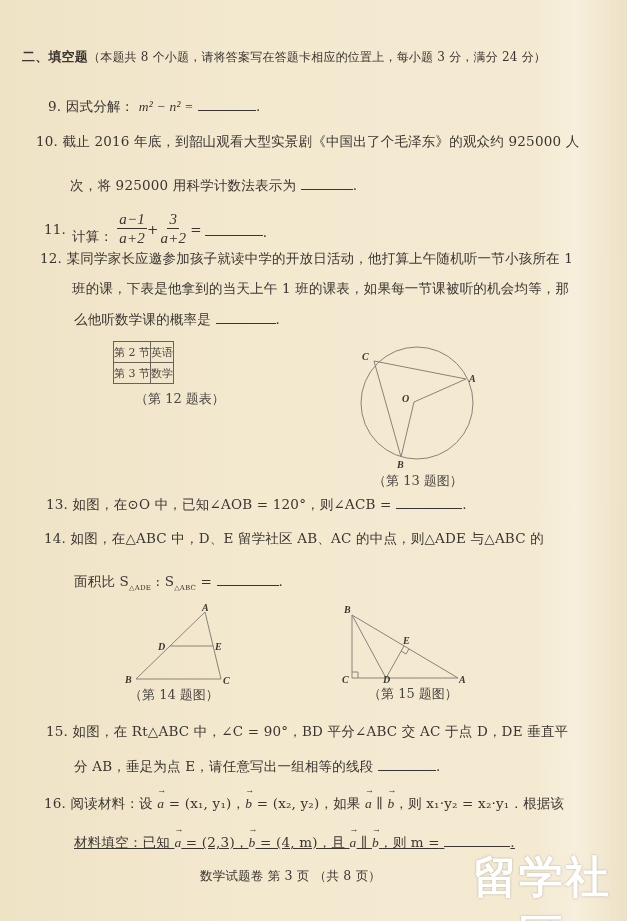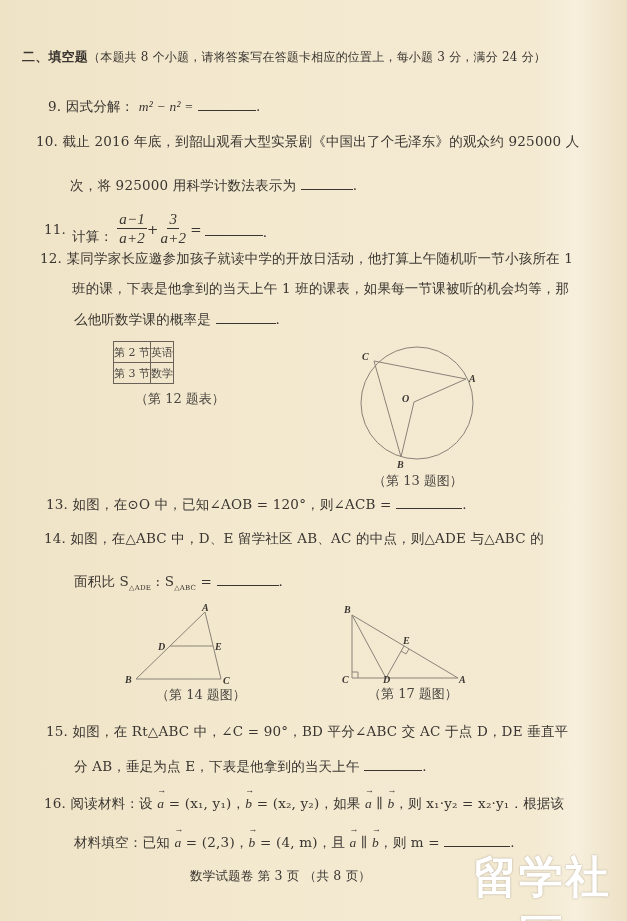--- a/index.html
+++ b/index.html
@@ -127,57 +127,57 @@
     <line x1="85" y1="10" x2="16" y2="77" stroke="#8a8278"></line>
     <line x1="85" y1="10" x2="101" y2="77" stroke="#8a8278"></line>
     <line x1="16" y1="77" x2="101" y2="77" stroke="#8a8278"></line>
     <line x1="50" y1="44" x2="93" y2="44" stroke="#8a8278"></line>
     <text x="82" y="9">A</text>
     <text x="38" y="48">D</text>
     <text x="95" y="48">E</text>
     <text x="5" y="81">B</text>
     <text x="103" y="82">C</text>
   </svg>
-  <div class="caption" style="margin-left:36px;margin-top:-2px;">（第 14 题图）</div>
+  <div class="caption" style="margin-left:9px;margin-top:-2px;">（第 14 题图）</div>
 </div>
 
 <div class="abs" style="left:338px;top:603px;">
   <svg width="130" height="80">
     <line x1="14" y1="12" x2="14" y2="75" stroke="#8a8278"></line>
     <line x1="14" y1="75" x2="120" y2="75" stroke="#8a8278"></line>
     <line x1="14" y1="12" x2="120" y2="75" stroke="#8a8278"></line>
     <line x1="14" y1="12" x2="48" y2="75" stroke="#8a8278"></line>
     <line x1="48" y1="75" x2="66" y2="43" stroke="#8a8278"></line>
     <polyline points="14,69 20,69 20,75" fill="none" stroke="#8a8278"></polyline>
     <polyline points="63,48 68,51 71,46" fill="none" stroke="#8a8278"></polyline>
     <text x="6" y="10">B</text>
     <text x="65" y="41">E</text>
     <text x="4" y="80">C</text>
     <text x="45" y="80">D</text>
     <text x="121" y="80">A</text>
   </svg>
-  <div class="caption" style="margin-left:30px;margin-top:-2px;">（第 17 题图）</div>
+  <div class="caption" style="margin-left:30px;margin-top:-2px;">（第 15 题图）</div>
 </div>
 
 <div class="abs line" style="left:46px;top:723px;">
   <span>15.</span>
   <span>如图，在 Rt△ABC 中，∠C = 90°，BD 平分∠ABC 交 AC 于点 D，DE 垂直平</span>
 </div>
 <div class="abs line" style="left:74px;top:758px;">
-  <span>分 AB，垂足为点 E，下表是他拿到的当天上午</span>
+  <span>分 AB，垂足为点 E，请任意写出一组相等的线段</span>
   <span class="blank" style="width:58px;"></span><span>.</span>
 </div>
 
 <div class="abs line" style="left:44px;top:795px;">
   <span>16.</span>
   <span>阅读材料：设 </span><span class="vec">a</span><span> = (x₁, y₁)，</span><span class="vec">b</span><span> = (x₂, y₂)，如果 </span><span class="vec">a</span><span> ∥ </span><span class="vec">b</span><span>，则 x₁·y₂ = x₂·y₁．根据该</span>
 </div>
-<div class="abs line" style="left:74px;top:834px;">
+<div class="abs line" style="left:74px;top:834px;text-decoration:underline;">
   <span>材料填空：已知 </span><span class="vec">a</span><span> = (2,3)，</span><span class="vec">b</span><span> = (4, m)，且 </span><span class="vec">a</span><span> ∥ </span><span class="vec">b</span><span>，则 m =</span>
   <span class="blank" style="width:66px;"></span><span>.</span>
 </div>
 
-<div class="abs line" style="left:190px;top:868px;font-size:12.5px;">数学试题卷  第 3 页  （共 8 页）</div>
+<div class="abs line" style="left:200px;top:868px;font-size:12.5px;">数学试题卷  第 3 页  （共 8 页）</div>
 
 <div class="abs" style="left:457px;top:848px;text-align:center;">
   <div class="wm-title">留学社区</div>
 
 </div>
 
 </body></html>

